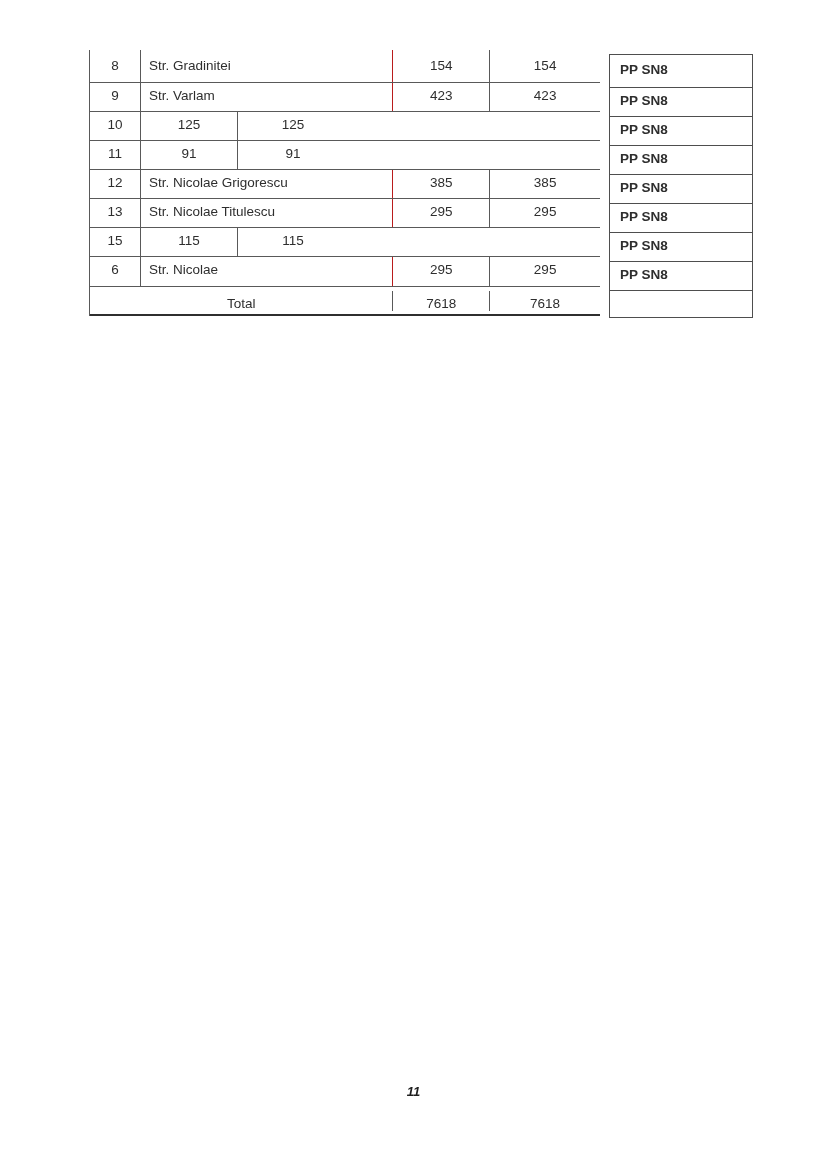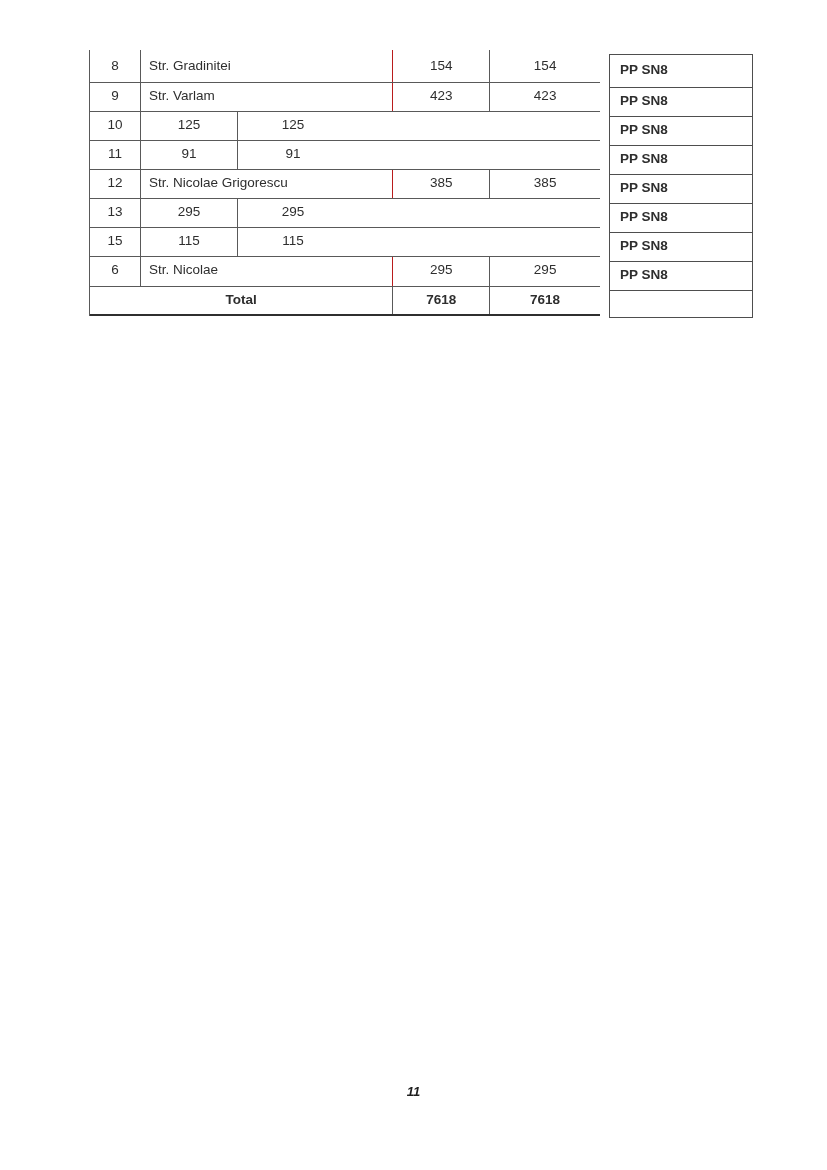--- a/index.html
+++ b/index.html
@@ -30,21 +30,22 @@
     display: flex;
     box-sizing: border-box;
     border-bottom: 1px solid #595959;
     height: 29px;
   }
   .trow.first { height: 33px; }
   .trow.r15 { height: 30px; }
   .trow.total-row {
     height: 29px;
     border-bottom: 2px solid #2f2f2f;
-    font-weight: bold;
+    font-weight: normal;
+    align-items: center;
   }
   .cell {
     box-sizing: border-box;
     padding-top: 5px;
     font-size: 13.5px;
     line-height: 15px;
     overflow: hidden;
     white-space: nowrap;
   }
   .trow.first .cell { padding-top: 8px; }
@@ -124,20 +125,21 @@
 
     <div class="trow">
       <div class="cell c-no">12</div>
       <div class="cell c-street">Str. Nicolae Grigorescu</div>
       <div class="cell c-v1">385</div>
       <div class="cell c-v2">385</div>
     </div>
 
     <div class="trow">
       <div class="cell c-no">13</div>
+      <div class="cell c-street">Str. Nicolae Titulescu</div>
       <div class="cell c-v1">295</div>
       <div class="cell c-v2">295</div>
     </div>
 
     <div class="trow">
       <div class="cell c-no">15</div>
       <div class="cell c-v1">115</div>
       <div class="cell c-v2">115</div>
     </div>
 

